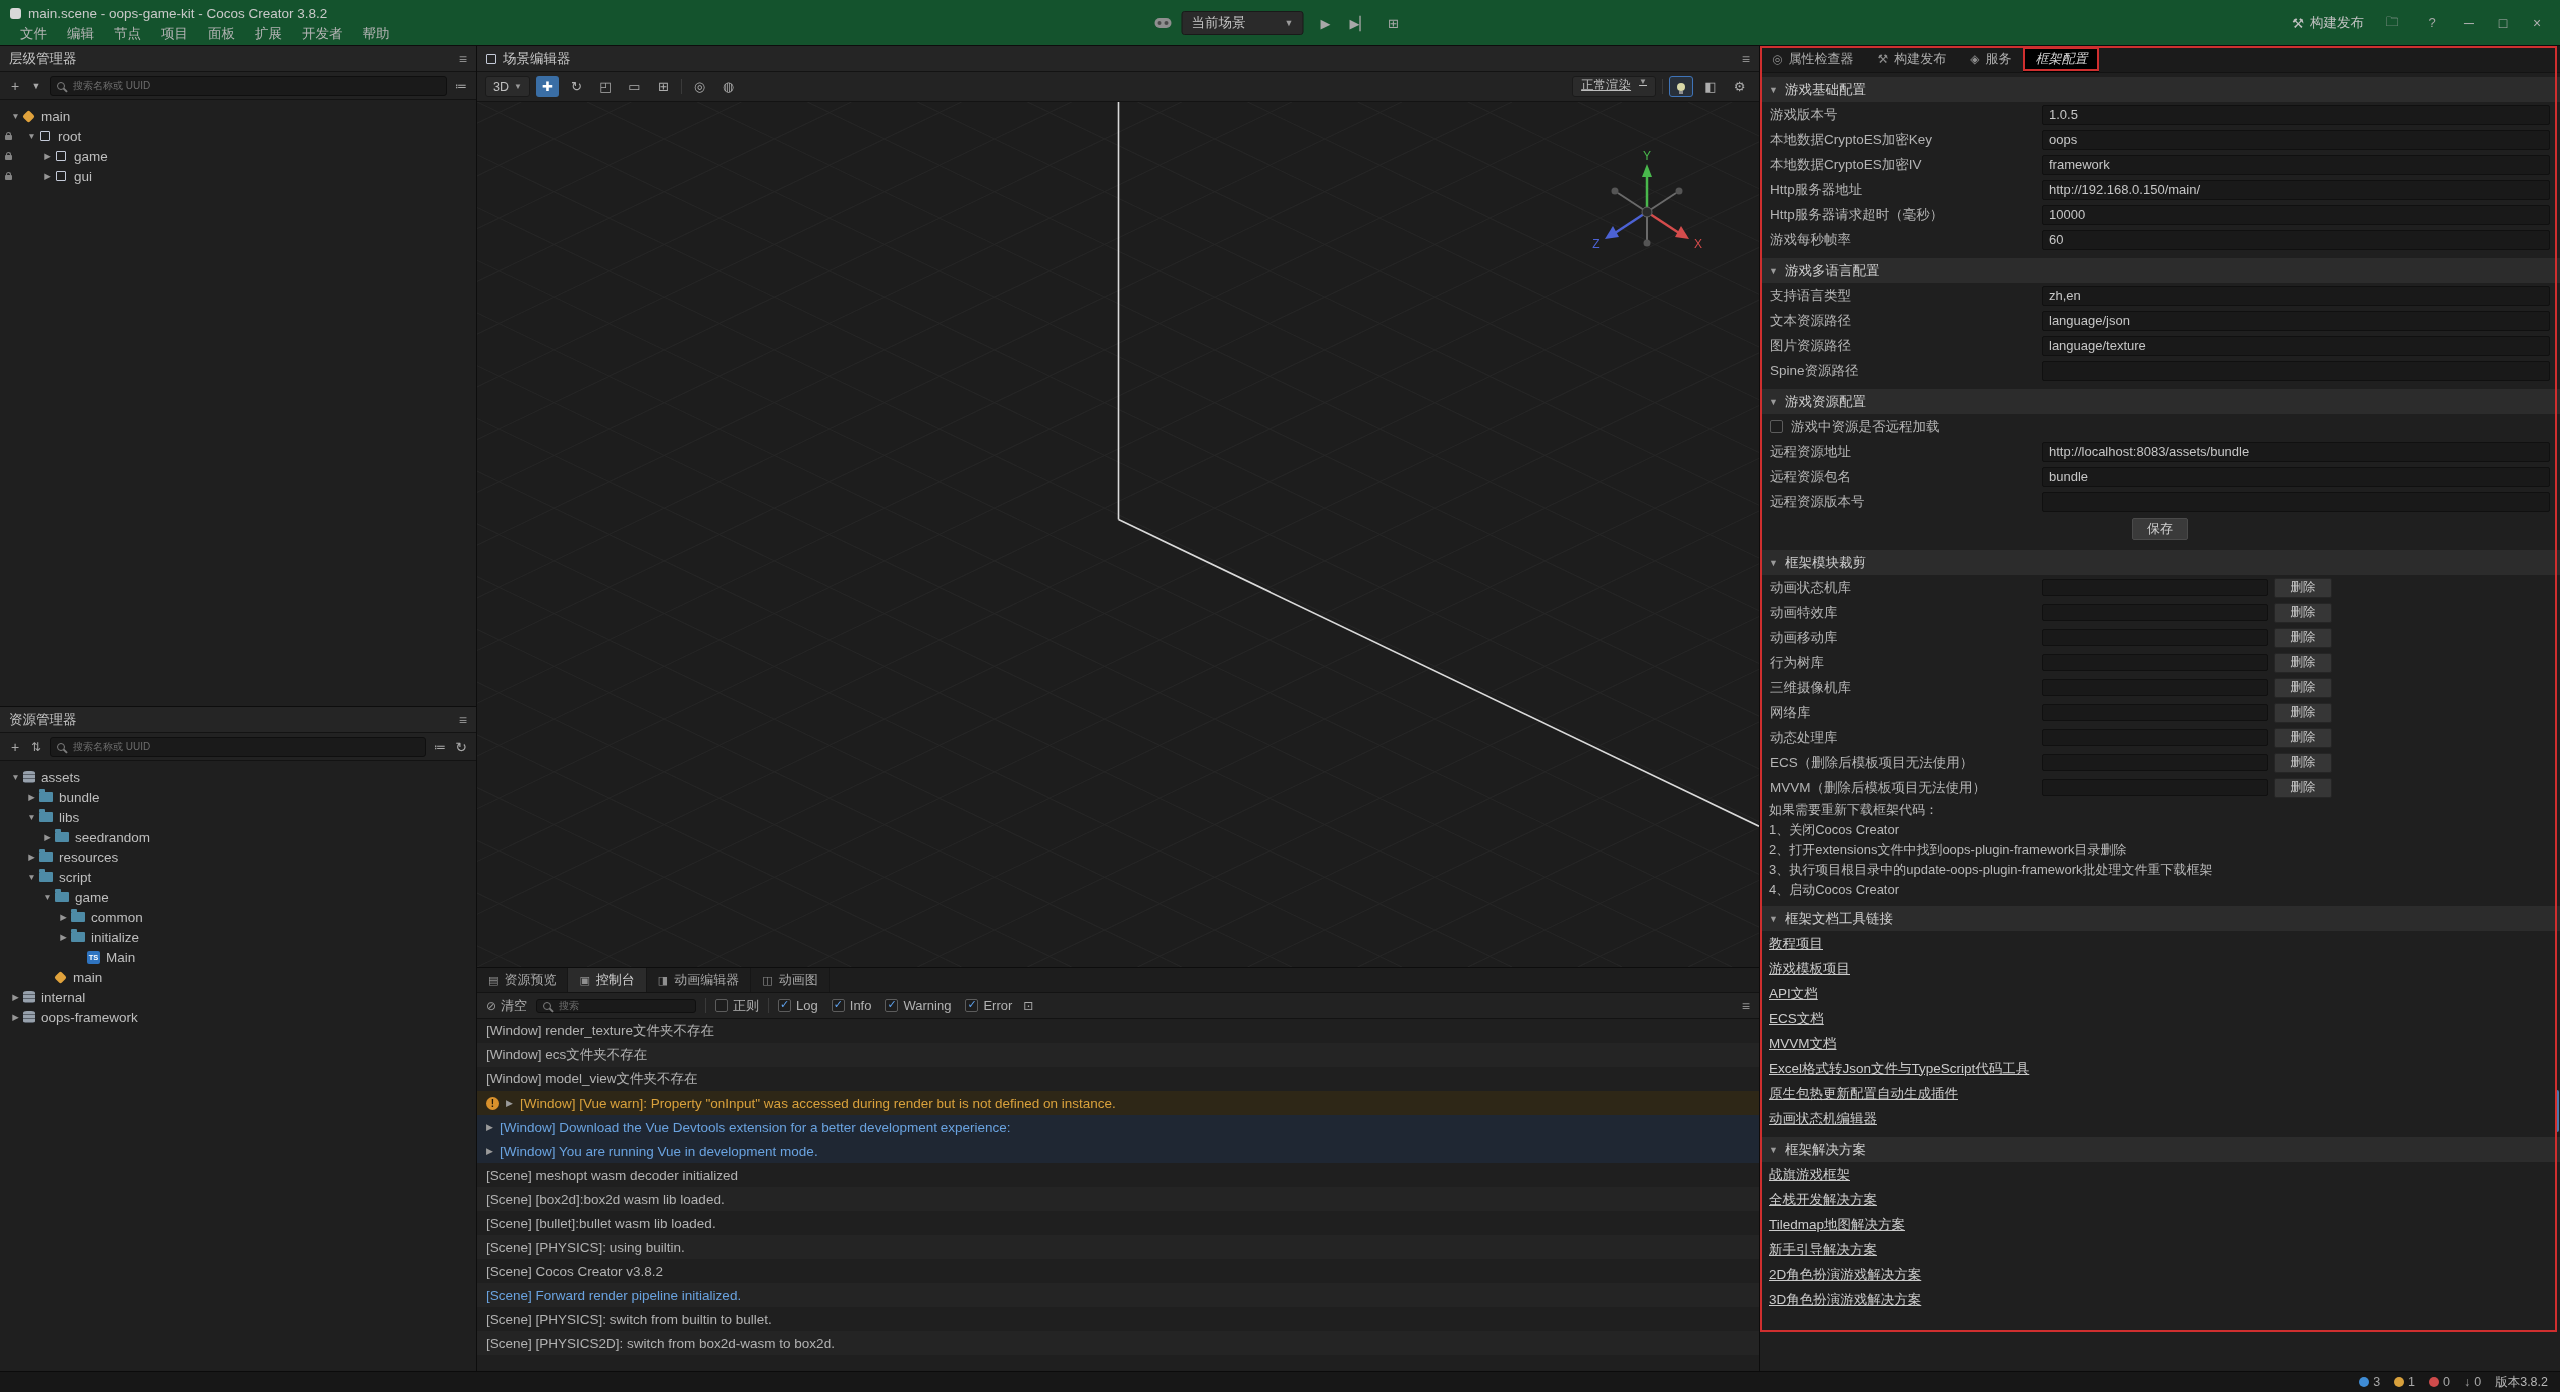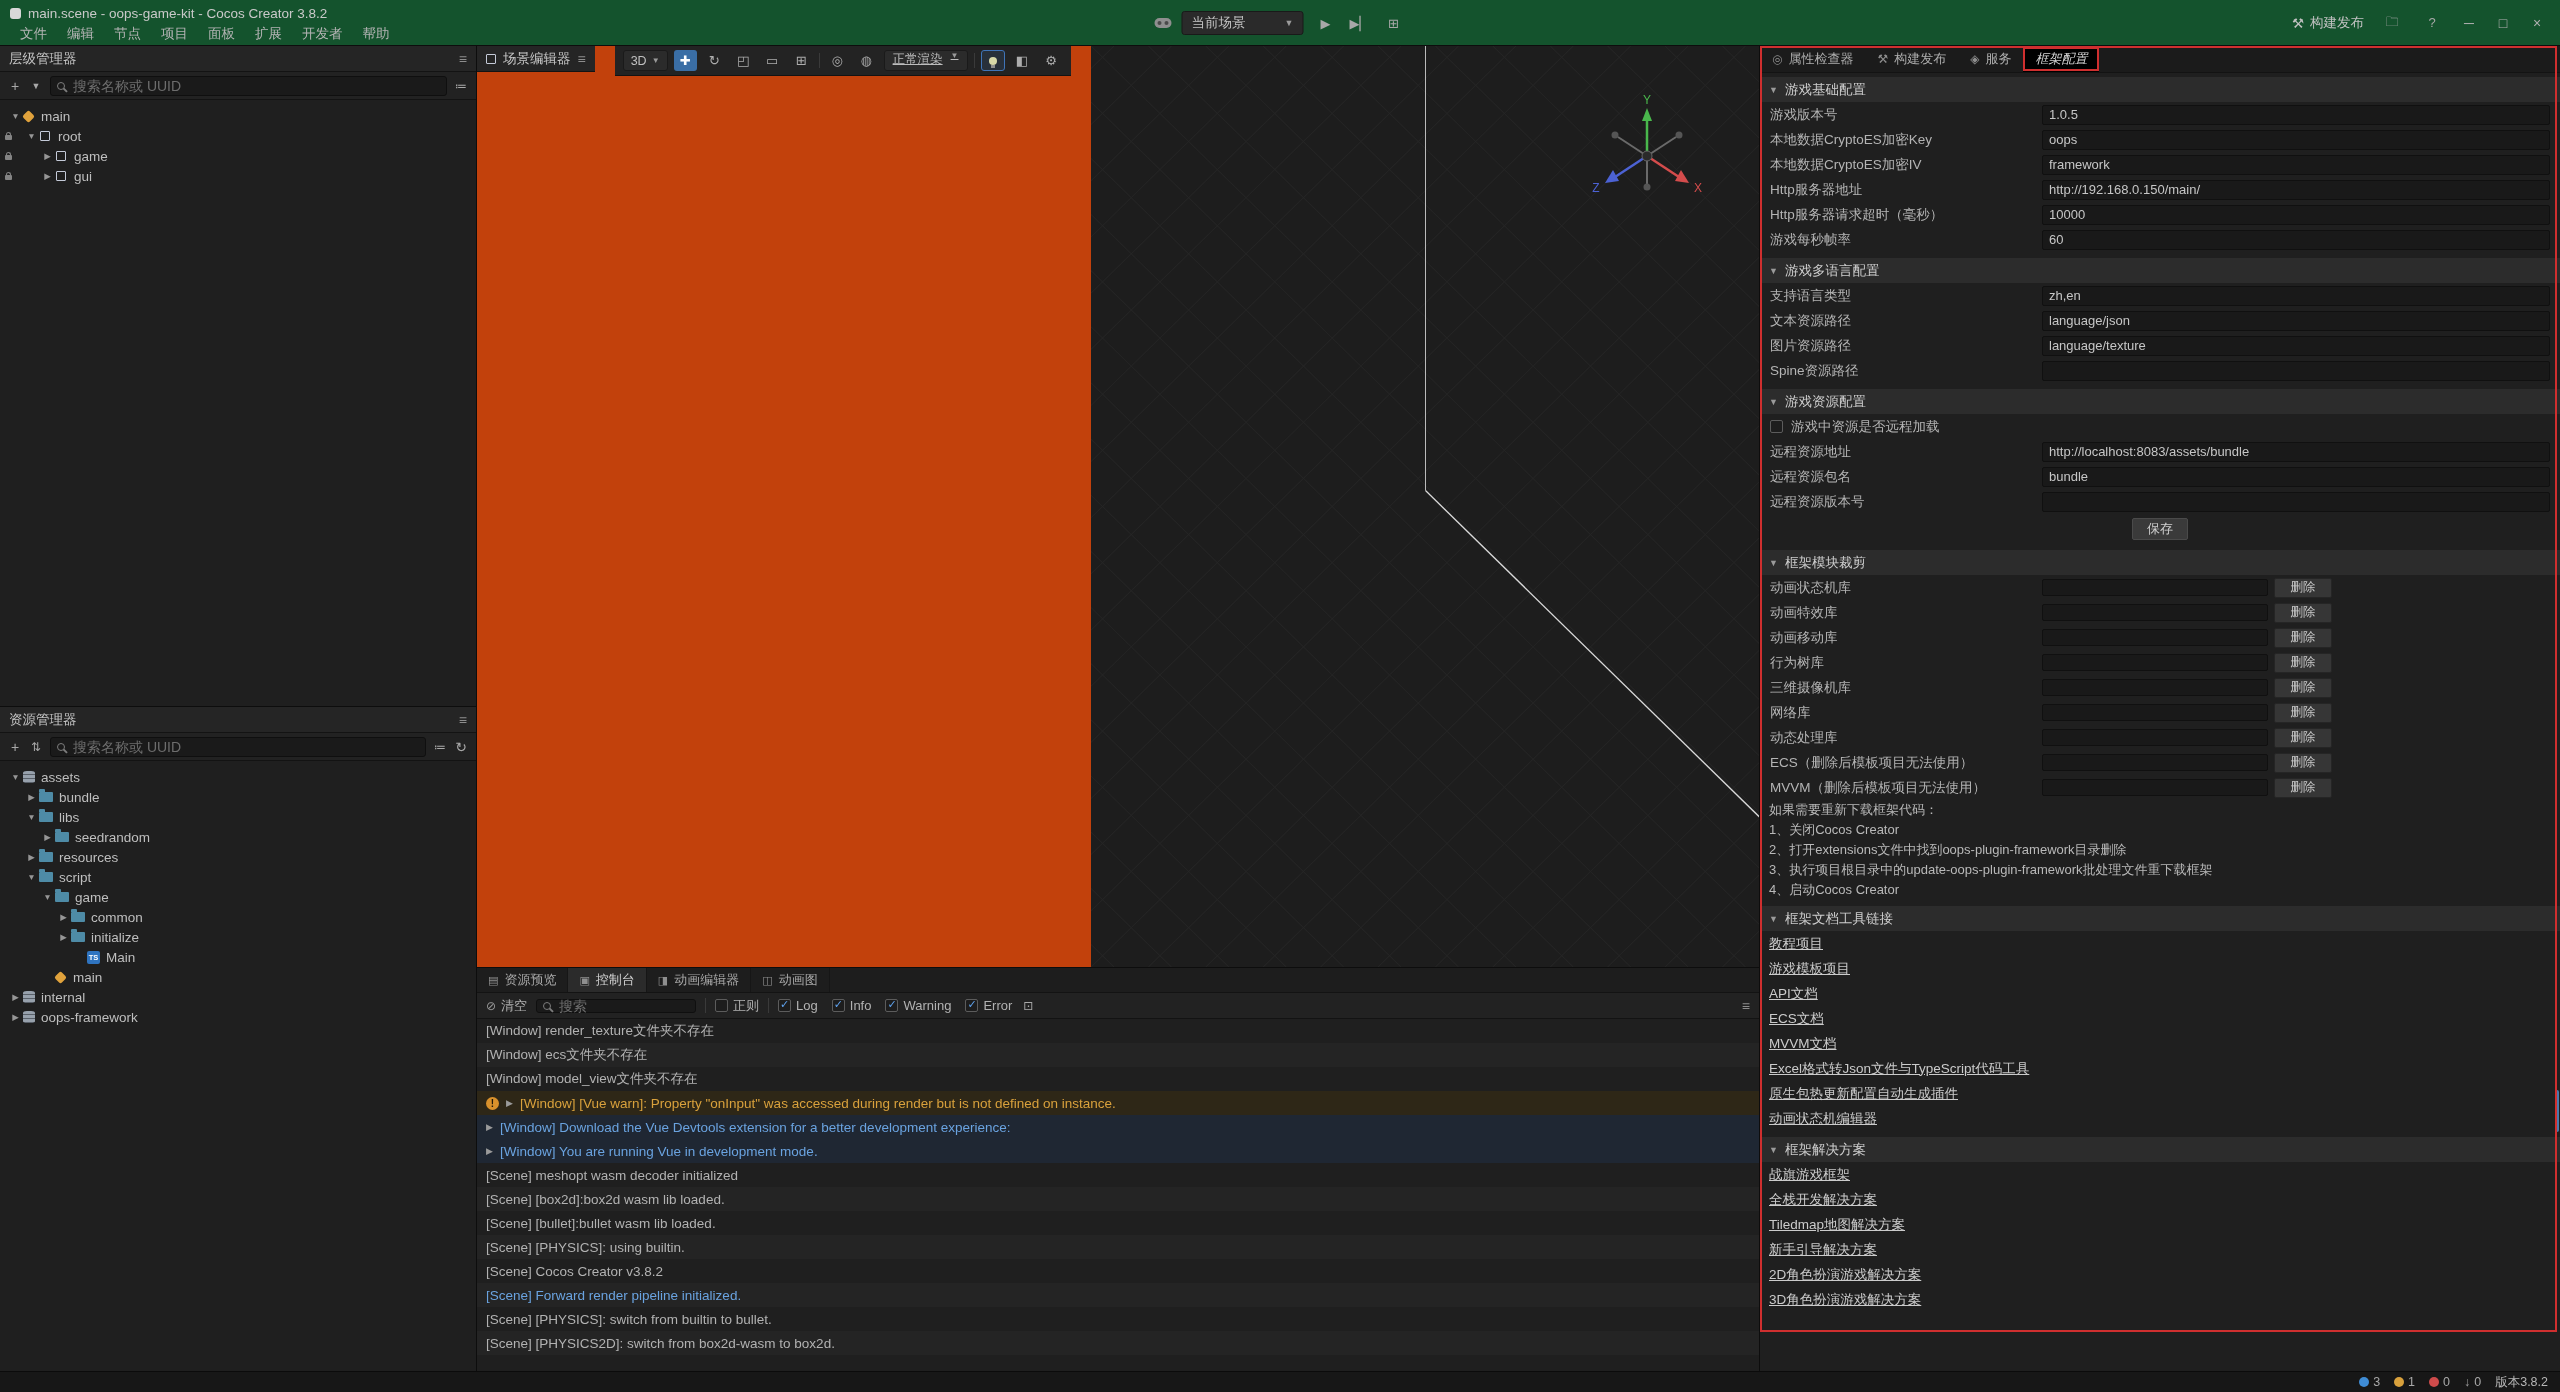--- a/index.html
+++ b/index.html
@@ -29,21 +29,21 @@
   .main{flex:1;display:flex;min-height:0;}
   .left-col{width:477px;flex:0 0 477px;display:flex;flex-direction:column;border-right:1px solid #0d0d0d;background:#1f1f1f;}
   .center-col{flex:1;min-width:0;display:flex;flex-direction:column;border-right:1px solid #0d0d0d;background:#1e1e1e;}
   .right-col{width:800px;flex:0 0 800px;position:relative;display:flex;flex-direction:column;background:#1f1f1f;}
 
   .panel-header{height:26px;background:#252525;border-bottom:1px solid #131313;display:flex;align-items:center;gap:7px;padding:0 9px;font-size:13.5px;color:#c6c6c6;flex:0 0 auto;}
   .hamburger{margin-left:auto;color:#8d8d8d;font-size:14px;}
   .toolbar{height:28px;display:flex;align-items:center;gap:7px;padding:0 8px;background:#222222;border-bottom:1px solid #131313;flex:0 0 auto;}
   .tb-btn{color:#a9a9a9;font-size:14px;min-width:14px;text-align:center;}
   .searchbox{flex:1;height:20px;background:#1a1a1a;border:1px solid #0f0f0f;border-radius:3px;display:flex;align-items:center;gap:6px;padding:0 6px;}
-  .searchbox input{flex:1;background:transparent;border:none;outline:none;color:#bdbdbd;font-size:14px;font-family:inherit;min-width:0;}
+  .searchbox input{flex:1;background:transparent;border:none;outline:none;color:#bdbdbd;font-size:10px;font-family:inherit;min-width:0;}
   .searchbox input::placeholder{color:#6d6d6d;}
   .mag{width:8px;height:8px;border:1.5px solid #7c7c7c;border-radius:50%;position:relative;flex:0 0 8px;}
   .mag::after{content:"";position:absolute;width:4.5px;height:1.5px;background:#7c7c7c;right:-3.5px;bottom:-1.5px;transform:rotate(45deg);}
 
   
   .hierarchy{height:661px;flex:0 0 661px;display:flex;flex-direction:column;border-bottom:1px solid #0d0d0d;}
   .assets{flex:1;display:flex;flex-direction:column;min-height:0;}
   .tree{padding-top:6px;flex:1;overflow:hidden;}
   .tree-row{height:20px;display:flex;align-items:center;position:relative;font-size:13.5px;color:#bfbfbf;}
   .arrow{width:11px;flex:0 0 11px;font-size:8.5px;color:#969696;text-align:center;}
@@ -52,21 +52,21 @@
   .ticon.node{width:10px;height:10px;flex-basis:10px;border:1px solid #c4cad8;border-radius:1px;margin:0 7px 0 3px;}
   .ticon.scene{width:9px;height:9px;flex-basis:9px;background:#e0a23c;transform:rotate(45deg);border-radius:2px;margin:0 7px 0 3px;}
   .ticon.folder{width:14px;height:10px;flex-basis:14px;background:#4e8ba6;border-radius:1px;}
   .ticon.folder::before{content:"";position:absolute;top:-3px;left:0;width:6px;height:3px;background:#4e8ba6;border-radius:1px 1px 0 0;}
   .ticon.db{width:12px;height:12px;flex-basis:12px;border-radius:4px/2px;background:repeating-linear-gradient(180deg,#97a1ac 0 3px,#596069 3px 4px);}
   .ticon.ts{width:13px;height:13px;flex-basis:13px;background:#2f74c0;border-radius:2px;color:#fff;font-size:7.5px;font-weight:bold;}
   .lock-icon{position:absolute;left:5px;top:9px;width:7px;height:5px;background:#838383;border-radius:1px;}
   .lock-icon::before{content:"";position:absolute;top:-3.5px;left:1.2px;width:3px;height:3.5px;border:1px solid #838383;border-bottom:none;border-radius:2.5px 2.5px 0 0;}
 
   
-  .scene-panel{height:922px;flex:0 0 922px;display:flex;flex-direction:row;border-bottom:1px solid #0d0d0d;background:#c2410c;gap:20px;}
+  .scene-panel{height:922px;flex:0 0 922px;display:flex;flex-direction:column;border-bottom:1px solid #0d0d0d;background:#a21caf;}
   .scene-toolbar{height:30px;display:flex;align-items:center;gap:6px;padding:0 8px;background:#232323;border-bottom:1px solid #131313;flex:0 0 auto;}
   .mode-btn{height:21px;padding:0 7px;background:#2b2b2b;border:1px solid #1a1a1a;border-radius:3px;display:flex;align-items:center;gap:5px;font-size:12.5px;color:#c0c0c0;}
   .tool{width:23px;height:21px;display:flex;align-items:center;justify-content:center;border-radius:3px;color:#adadad;font-size:13px;}
   .tool.active{background:#3a6ea5;color:#fff;}
   .vsep{width:1px;height:15px;background:#3a3a3a;flex:0 0 1px;}
   .render-select{margin-left:auto;height:21px;display:flex;align-items:flex-start;gap:8px;padding:0 8px;font-size:12.5px;color:#bdbdbd;background:#2b2b2b;border:1px solid #1a1a1a;border-radius:3px;text-decoration:underline;}
   .bulb-box{width:24px;height:21px;border:1px solid #3f74b8;border-radius:3px;background:#28303a;display:flex;align-items:center;justify-content:center;}
   .bulb{width:8px;height:8px;border-radius:50%;background:#d8d8a8;position:relative;}
   .bulb::after{content:"";position:absolute;left:2px;bottom:-3px;width:4px;height:3px;background:#8f8f8f;}
   .viewport{flex:1;position:relative;overflow:hidden;background:#1d1d1d;}

